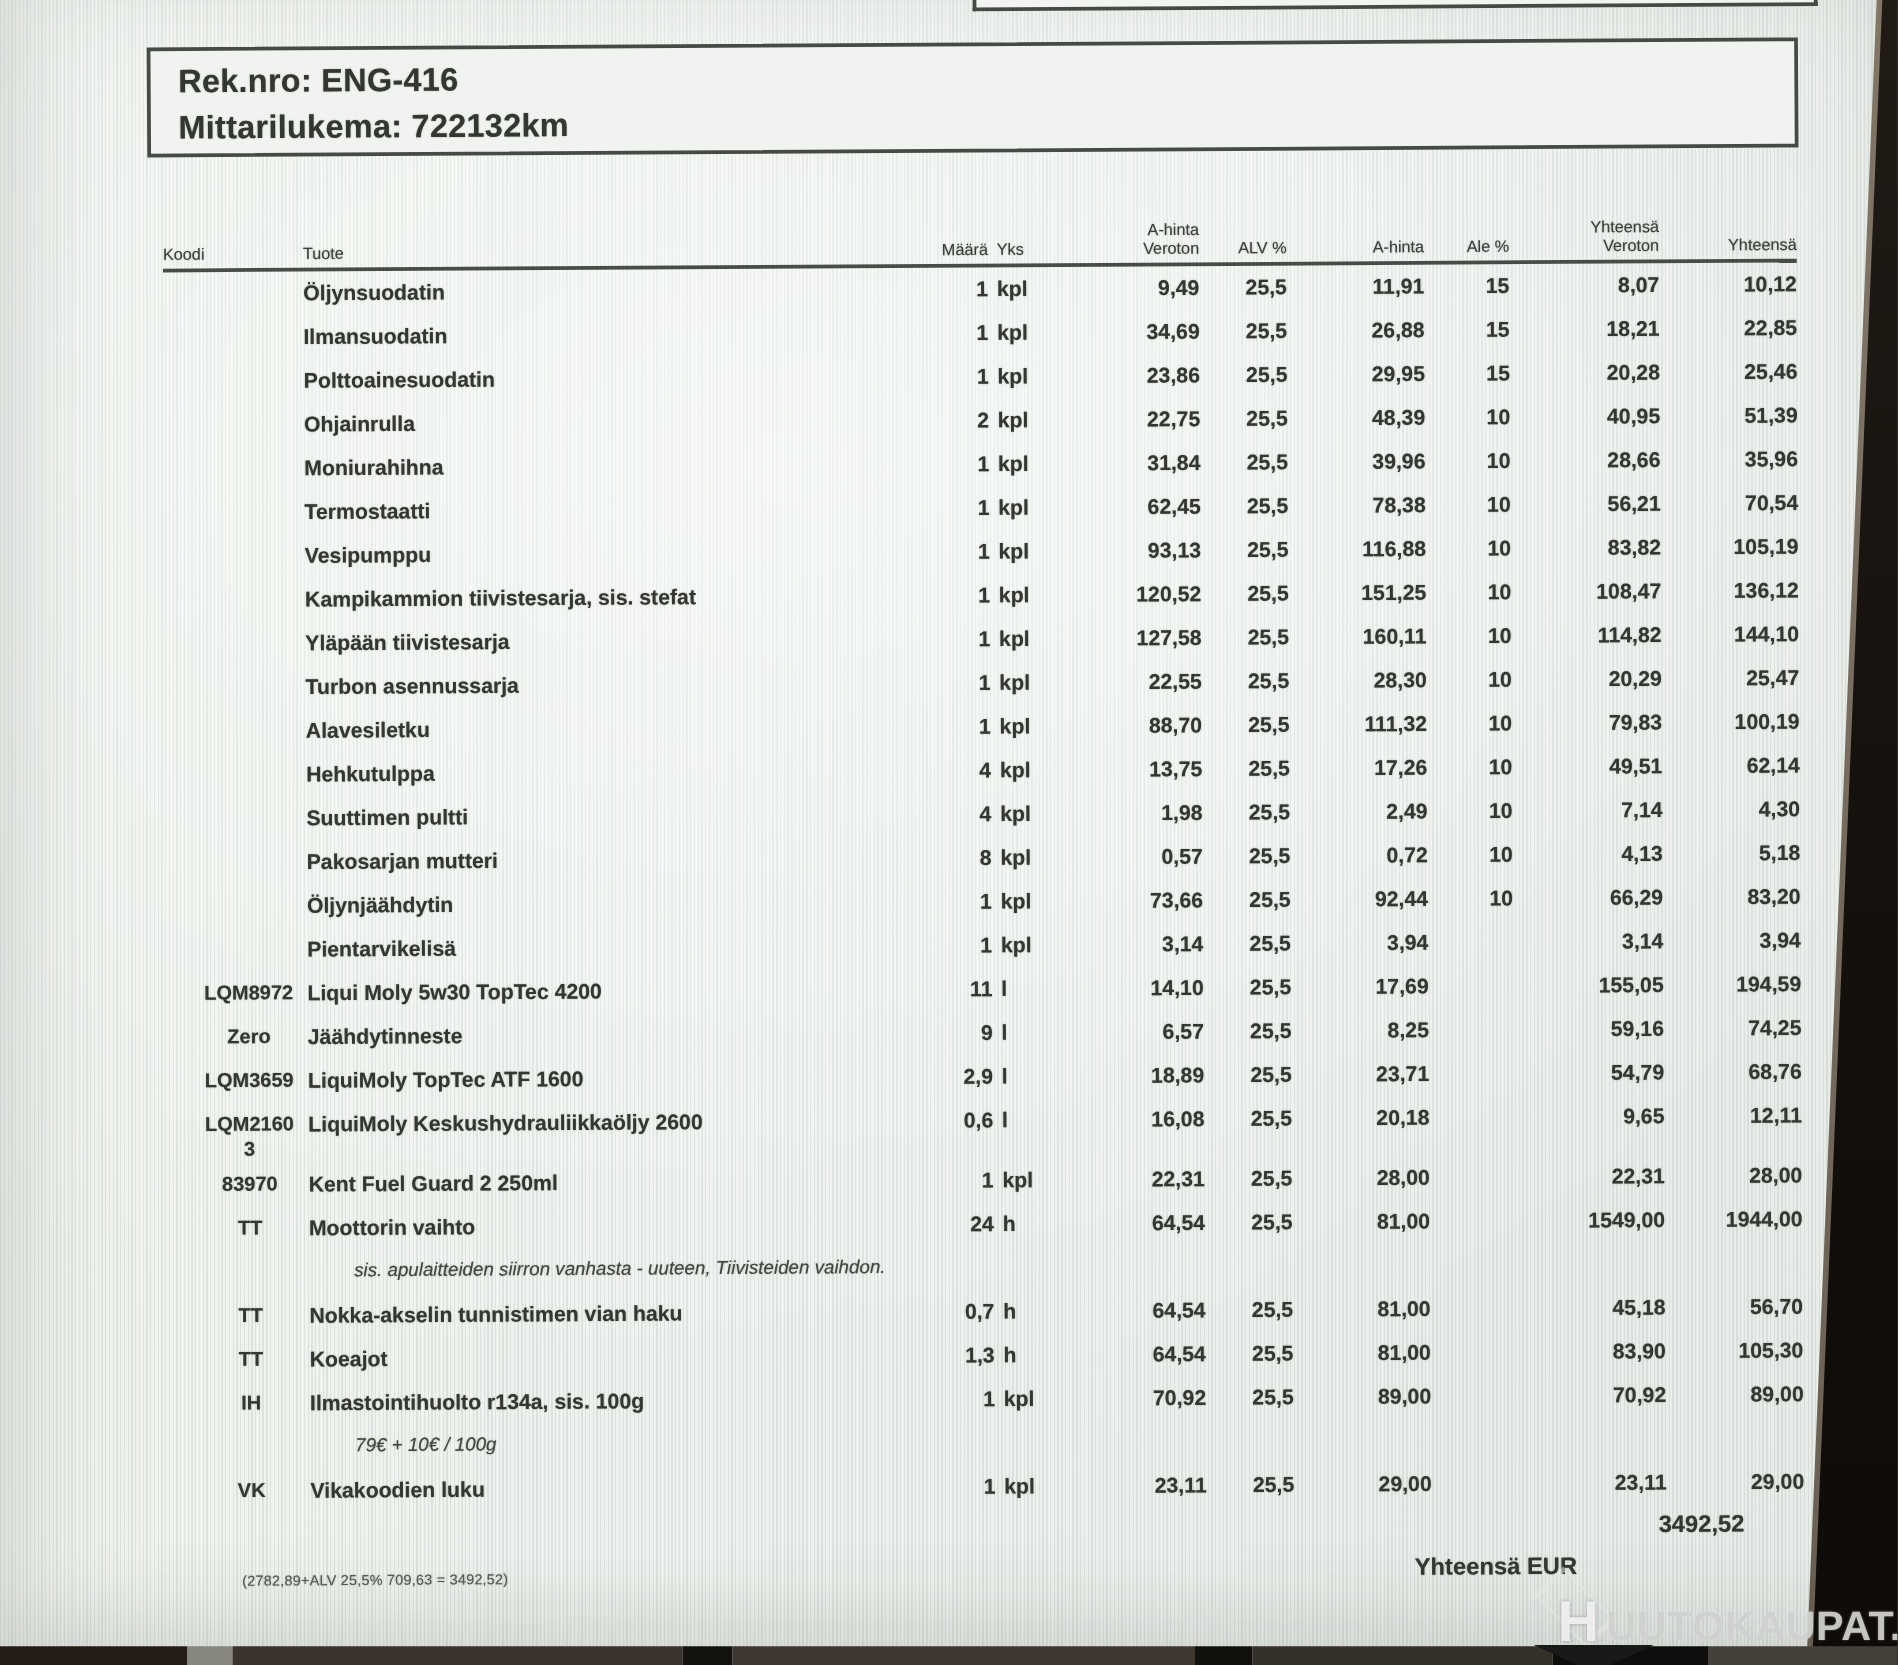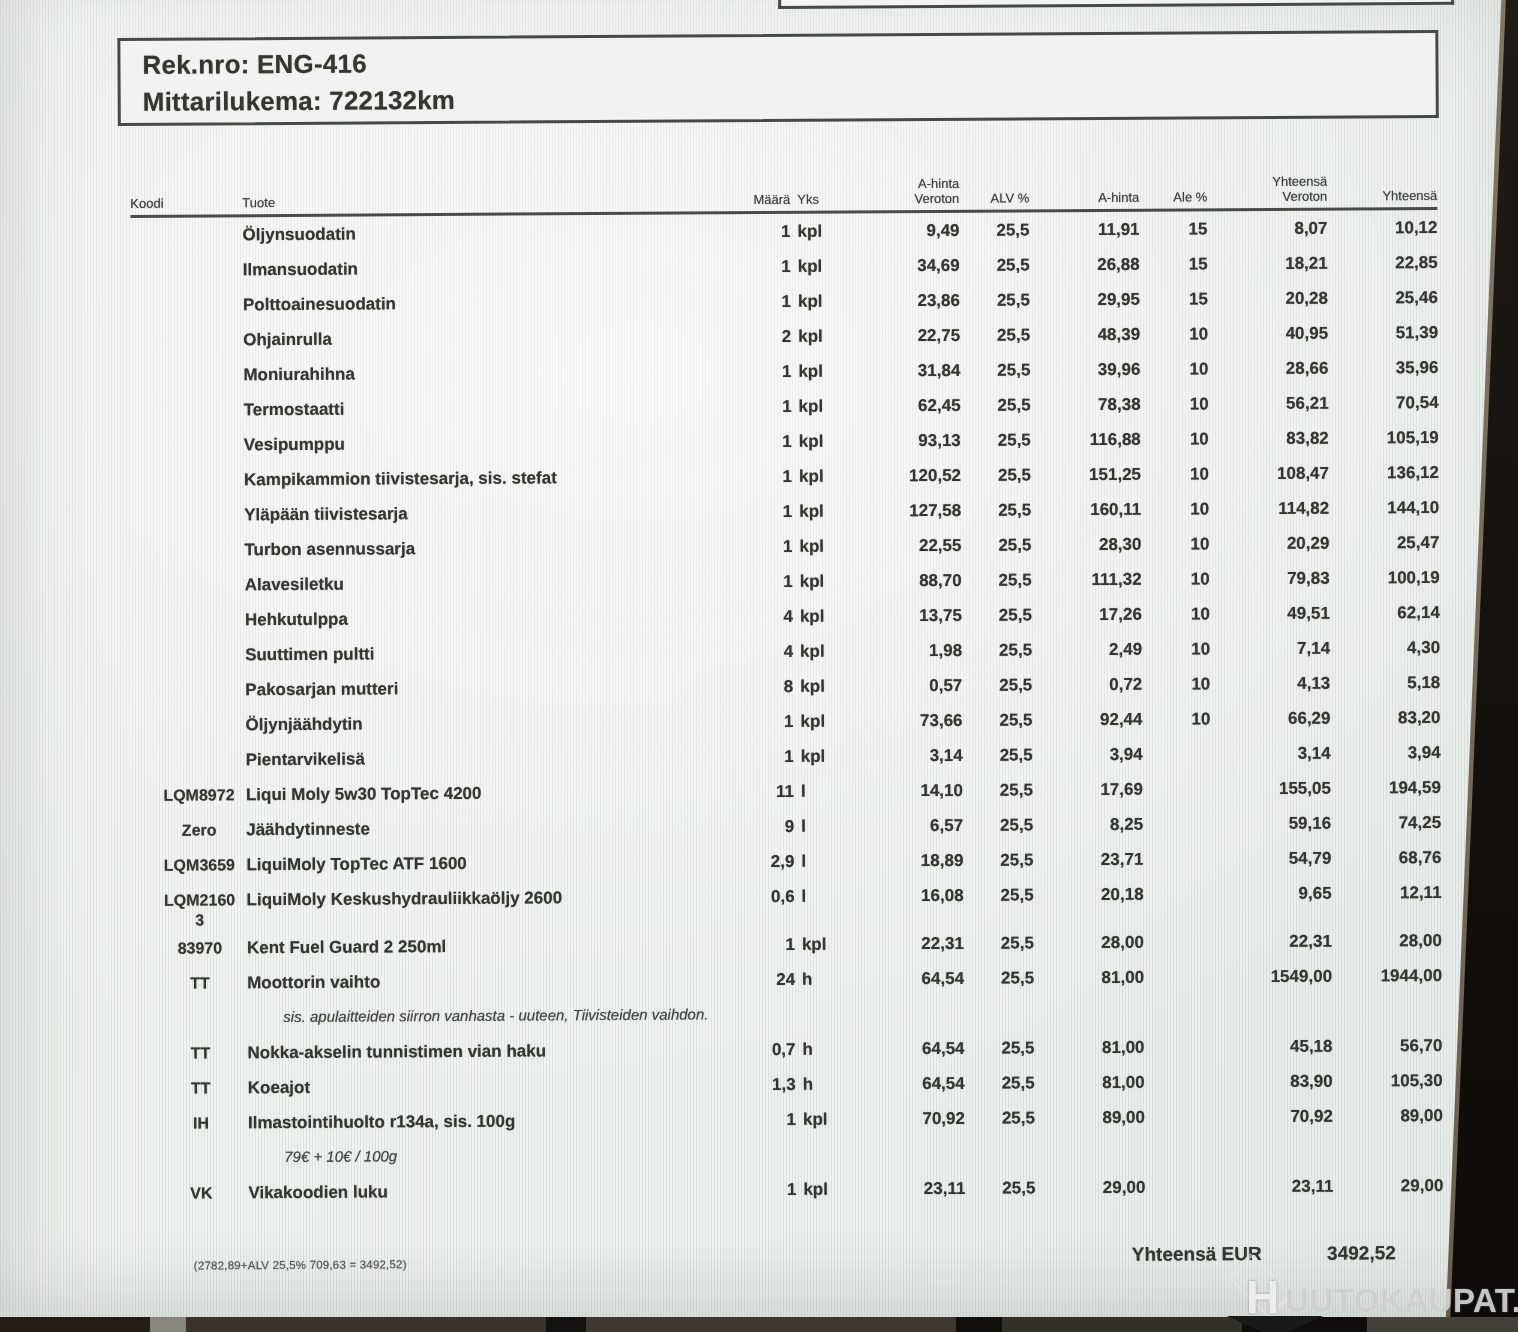--- a/index.html
+++ b/index.html
@@ -59,21 +59,21 @@
   .note-row .c-note{
     grid-column:2 / -1;font-size:15px;font-weight:400;font-style:italic;
     color:#42463f;padding-left:44px;line-height:33px;white-space:nowrap;
   }
   
   #footnote{
     position:absolute;left:190px;top:1260px;font-size:11.5px;color:#565b54;
     letter-spacing:0.2px;
   }
   #total-row-label{position:absolute;left:1128px;top:1250px;font-size:19px;font-weight:700;text-align:right;}
-  #total-row-value{position:absolute;left:1252px;top:1250px;width:140px;text-align:right;font-size:19px;font-weight:700;}
+  #total-row-value{position:absolute;left:1252px;top:1217px;width:140px;text-align:right;font-size:19px;font-weight:700;}
   
   #bezel-right{
     position:absolute;inset:0;z-index:6;pointer-events:none;
     background:linear-gradient(180deg,#201b15 0%,#14100c 55%,#0e0b08 100%);
     clip-path:polygon(99.2% 0, 100% 0, 100% 100%, 95.5% 100%);
   }
   #bezel-right-edge{
     position:absolute;inset:0;z-index:5;pointer-events:none;
     background:linear-gradient(180deg,#6b5b49 0%,#4a3c2e 100%);
     clip-path:polygon(98.9% 0, 100% 0, 100% 100%, 95.2% 100%);

